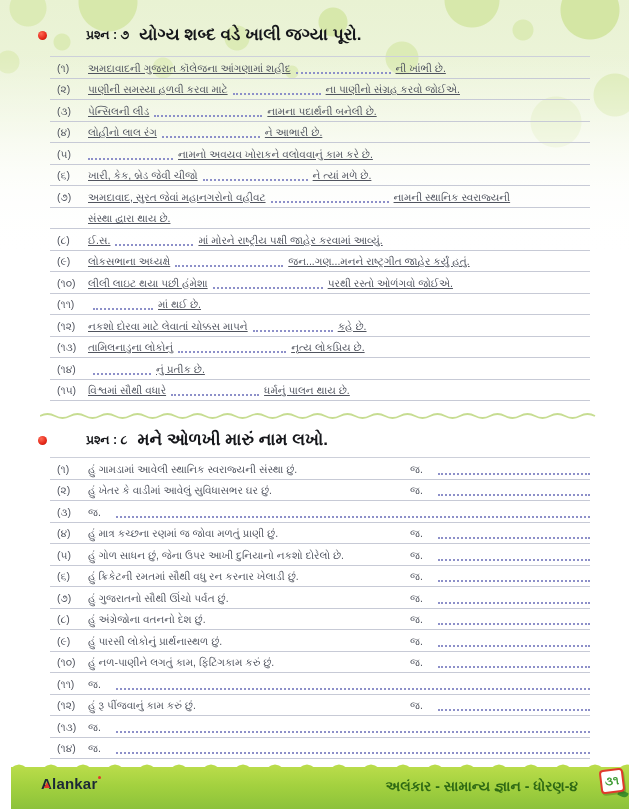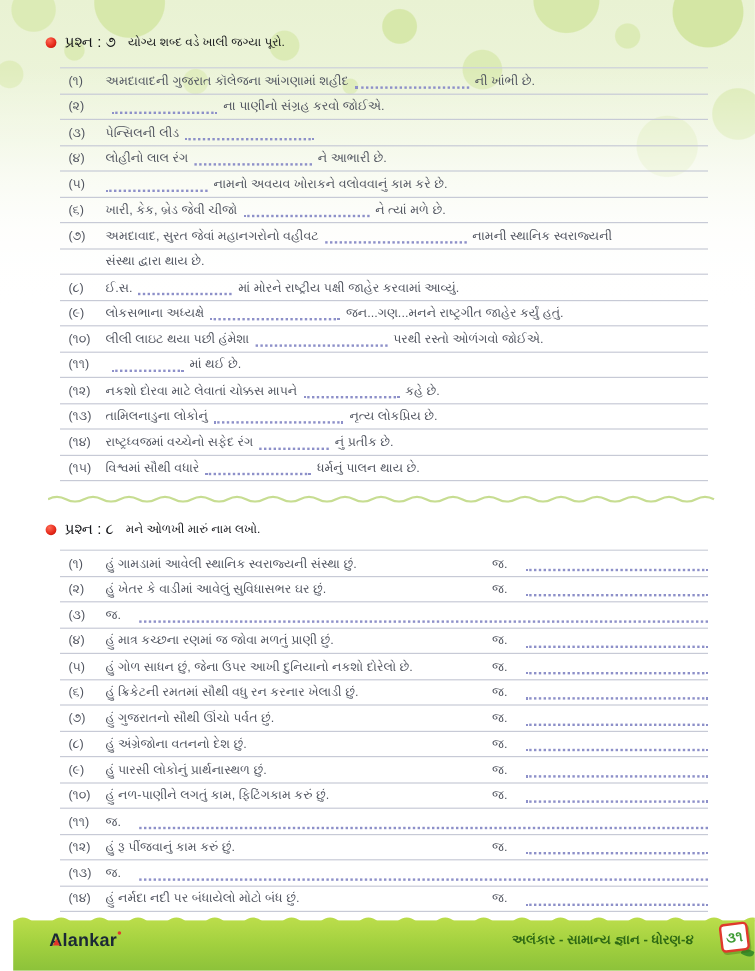--- a/index.html
+++ b/index.html
@@ -22,28 +22,28 @@
       radial-gradient(circle 26px at 556px 122px,#e2eec3 25px, transparent 26px),
       radial-gradient(circle 19px at 28px 8px,   #dcebb6 18px, transparent 19px),
       radial-gradient(circle 12px at 8px 62px,   #e0edbd 11px, transparent 12px),
       linear-gradient(180deg, #e9f2d3 0, #eef5dd 120px, #ffffff 260px);
   }
   .content{ padding-top:26px; }
   .sec-head{ display:flex; align-items:center; margin-left:38px; height:18px; }
   .bullet{ width:9px; height:9px; border-radius:50%;
     background:radial-gradient(circle at 35% 30%, #ff6a55, #e42718 60%, #a80f08);
     margin-right:7px; flex:none; }
-  .sec-label{ font-weight:normal; font-size:12.5px; color:#15161a; margin-right:10px; white-space:nowrap; }
-  .sec-title{ font-weight:normal; font-size:10px; color:#15161a; white-space:nowrap; }
+  .sec-label{ font-weight:bold; font-size:12.5px; color:#15161a; margin-right:10px; white-space:nowrap;margin-left:32px; }
+  .sec-title{ font-weight:bold; font-size:17px; color:#15161a; white-space:nowrap; }
 
   .qlist{ margin:12px 39px 0 50px; width:540px; border-top:1px solid #cdd0da; }
   .row{ display:flex; align-items:flex-end; height:21.5px; border-bottom:1px solid #c7cad6;
         overflow:hidden; font-size:10.5px; color:#50545f; line-height:20px; }
   .qno{ width:38px; flex:none; padding-left:7px; }
-  .pre,.post{ white-space:nowrap; }
+  .pre,.post{ white-space:nowrap;text-decoration:underline; }
   .blank{ border-bottom:2px dotted #8d90c9; height:10px; margin:0 5px 4px 5px; flex:none; width:95px; }
 
   
   .q7 .row:nth-child(1)  .blank{width:95px}
   .q7 .row:nth-child(2)  .blank{width:88px}
   .q7 .row:nth-child(3)  .blank{width:108px}
   .q7 .row:nth-child(4)  .blank{width:98px}
   .q7 .row:nth-child(5)  .blank{width:85px; margin-left:0}
   .q7 .row:nth-child(6)  .blank{width:105px}
   .q7 .row:nth-child(7)  .blank{width:118px}
@@ -65,21 +65,21 @@
   .footer{ position:absolute; left:11px; bottom:0; width:629px; height:42px;
     background:linear-gradient(180deg,#b9dc4a 0%, #a3d13f 45%, #8cc23a 100%); }
   .footer-wave{ position:absolute; left:0; top:-7px; }
   .logo{ position:absolute; left:30px; top:8px; font-weight:bold; font-size:15px;
     color:#1b2836; letter-spacing:.2px; }
   .logo::before{ content:""; position:absolute; left:3px; top:7px; width:0; height:0;
     border-left:3.5px solid transparent; border-right:3.5px solid transparent;
     border-bottom:6px solid #e2372b; }
   .logo::after{ content:""; position:absolute; right:-4px; top:1px; width:3px; height:3px;
     background:#e2372b; border-radius:50%; }
-  .book-title{ position:absolute; right:62px; top:11px; font-size:11px; font-weight:bold;
+  .book-title{ position:absolute; right:62px; top:11px; font-size:14px; font-weight:bold;
     color:#2f6a14; white-space:nowrap; }
   .page-badge{ position:absolute; right:16px; top:2px; width:24px; height:24px;
     background:#fff; border:2.5px solid #e0392c; border-radius:4px; transform:rotate(-7deg);
     display:flex; align-items:center; justify-content:center;
     font-size:12px; font-weight:bold; color:#3f9c35;
     box-shadow:1px 2px 0 rgba(60,100,20,.35); }
   .badge-leaf{ position:absolute; right:12px; top:24px; width:10px; height:6px;
     background:#3d8f2a; border-radius:60% 10% 60% 10%; transform:rotate(25deg); }
 </style>
 </head>
@@ -97,28 +97,30 @@
     <div class="qlist q7">
   <div class="row">
     <span class="qno">(૧)</span>
     <span class="pre">અમદાવાદની ગુજરાત કૉલેજના આંગણામાં શહીદ</span>
     <span class="blank"></span>
     <span class="post">ની ખાંભી છે.</span>
   </div>
 
   <div class="row">
     <span class="qno">(૨)</span>
+    <span class="pre">પાણીની સમસ્યા હળવી કરવા માટે</span>
     <span class="blank"></span>
     <span class="post">ના પાણીનો સંગ્રહ કરવો જોઈએ.</span>
   </div>
 
   <div class="row">
     <span class="qno">(૩)</span>
     <span class="pre">પેન્સિલની લીડ</span>
     <span class="blank"></span>
+    <span class="post">નામના પદાર્થની બનેલી છે.</span>
   </div>
 
   <div class="row">
     <span class="qno">(૪)</span>
     <span class="pre">લોહીનો લાલ રંગ</span>
     <span class="blank"></span>
     <span class="post">ને આભારી છે.</span>
   </div>
 
   <div class="row">
@@ -185,21 +187,20 @@
 
   <div class="row">
     <span class="qno">(૧૩)</span>
     <span class="pre">તામિલનાડુના લોકોનું</span>
     <span class="blank"></span>
     <span class="post">નૃત્ય લોકપ્રિય છે.</span>
   </div>
 
   <div class="row">
     <span class="qno">(૧૪)</span>
-    <span class="pre">રાષ્ટ્રધ્વજમાં વચ્ચેનો સફેદ રંગ</span>
     <span class="blank"></span>
     <span class="post">નું પ્રતીક છે.</span>
   </div>
 
   <div class="row">
     <span class="qno">(૧૫)</span>
     <span class="pre">વિશ્વમાં સૌથી વધારે</span>
     <span class="blank"></span>
     <span class="post">ધર્મનું પાલન થાય છે.</span>
   </div>
@@ -299,21 +300,20 @@
   </div>
 
   <div class="row">
     <span class="qno">(૧૩)</span>
     <span class="ans">જ.</span>
     <span class="blank8"></span>
   </div>
 
   <div class="row">
     <span class="qno">(૧૪)</span>
-    <span class="stext">હું નર્મદા નદી પર બંધાયેલો મોટો બંધ છું.</span>
     <span class="ans">જ.</span>
     <span class="blank8"></span>
   </div>
 </div>
   </div>
 
   <div class="footer">
     <svg class="footer-wave" width="640" height="8" viewBox="0 0 640 8">
       <path d="M0 8 q8 -7 16 0 t16 0 t16 0 t16 0 t16 0 t16 0 t16 0 t16 0 t16 0 t16 0 t16 0 t16 0 t16 0 t16 0 t16 0 t16 0 t16 0 t16 0 t16 0 t16 0 t16 0 t16 0 t16 0 t16 0 t16 0 t16 0 t16 0 t16 0 t16 0 t16 0 t16 0 t16 0 t16 0 t16 0 t16 0 t16 0 t16 0 t16 0 t16 0 t16 0 L640 8 Z" fill="#b9dc4a"></path>
     </svg>

